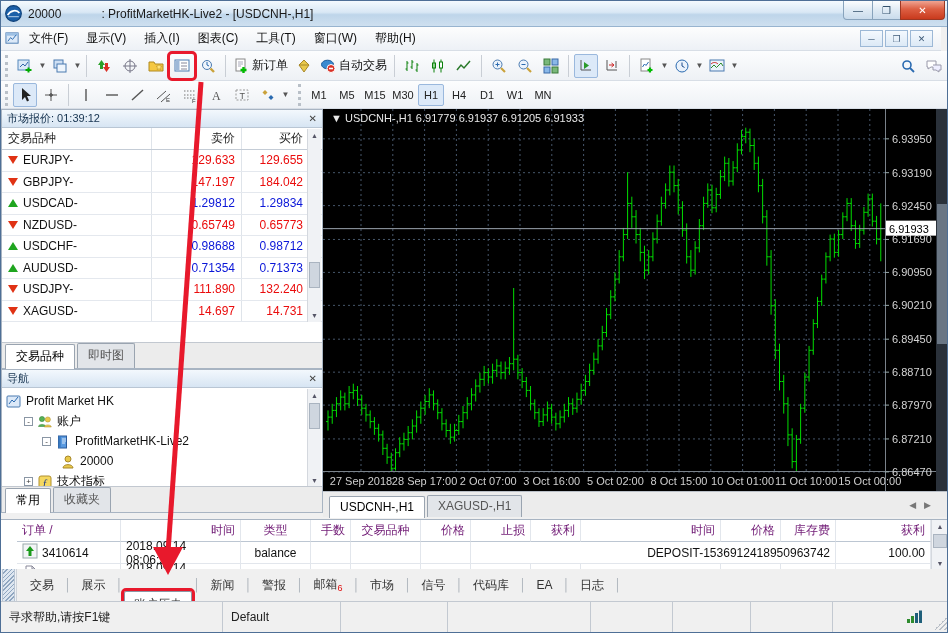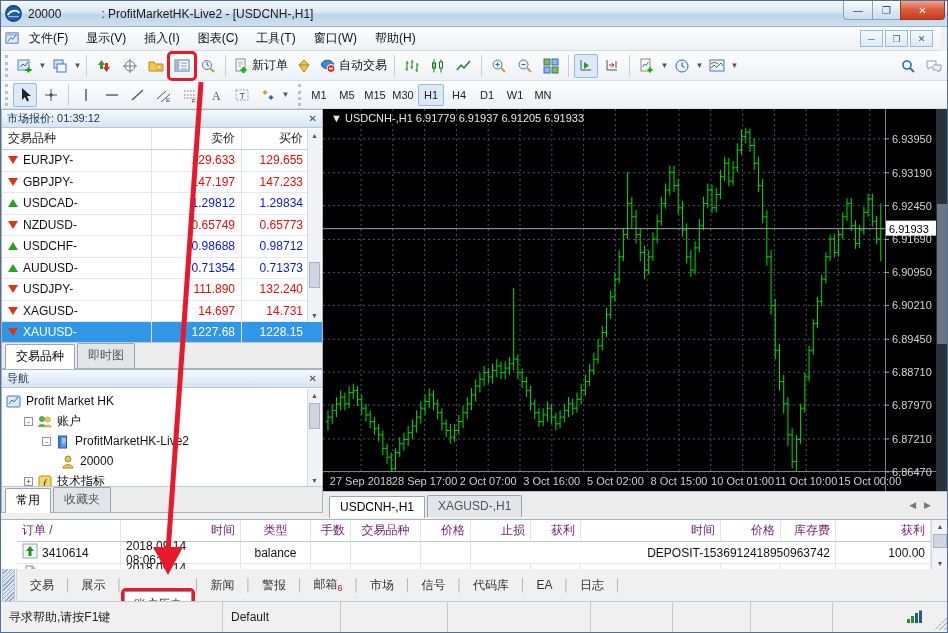--- a/index.html
+++ b/index.html
@@ -422,21 +422,21 @@
           </div>
           <div class="mw-c2">129.633</div>
           <div class="mw-c3">129.655</div>
         </div>
         <div class="mw-row down">
           <div class="mw-c1">
             <span class="tri down"></span>
             <span>GBPJPY-</span>
           </div>
           <div class="mw-c2">147.197</div>
-          <div class="mw-c3">147.233</div>
+          <div class="mw-c3">184.042</div>
         </div>
         <div class="mw-row up">
           <div class="mw-c1">
             <span class="tri up"></span>
             <span>USDCAD-</span>
           </div>
           <div class="mw-c2">1.29812</div>
           <div class="mw-c3">1.29834</div>
         </div>
         <div class="mw-row down">
@@ -471,28 +471,20 @@
           <div class="mw-c2">111.890</div>
           <div class="mw-c3">132.240</div>
         </div>
         <div class="mw-row down">
           <div class="mw-c1">
             <span class="tri down"></span>
             <span>XAGUSD-</span>
           </div>
           <div class="mw-c2">14.697</div>
           <div class="mw-c3">14.731</div>
-        </div>
-        <div class="mw-row down selected">
-          <div class="mw-c1">
-            <span class="tri down"></span>
-            <span>XAUUSD-</span>
-          </div>
-          <div class="mw-c2">1227.68</div>
-          <div class="mw-c3">1228.15</div>
         </div>
       </div>
     <div class="vscroll" style="top:19px;height:193px;">
       <div class="varrow">▲</div>
       <div class="vthumb" style="margin-top:120px;"></div>
       <div class="varrow" style="position:absolute;bottom:0;width:100%;">▼</div>
     </div>
     <div class="ptabs" id="mw-tabs" style="position:absolute;bottom:0;width:100%;">
         <div class="ptab active">交易品种</div>
         <div class="ptab">即时图</div>

